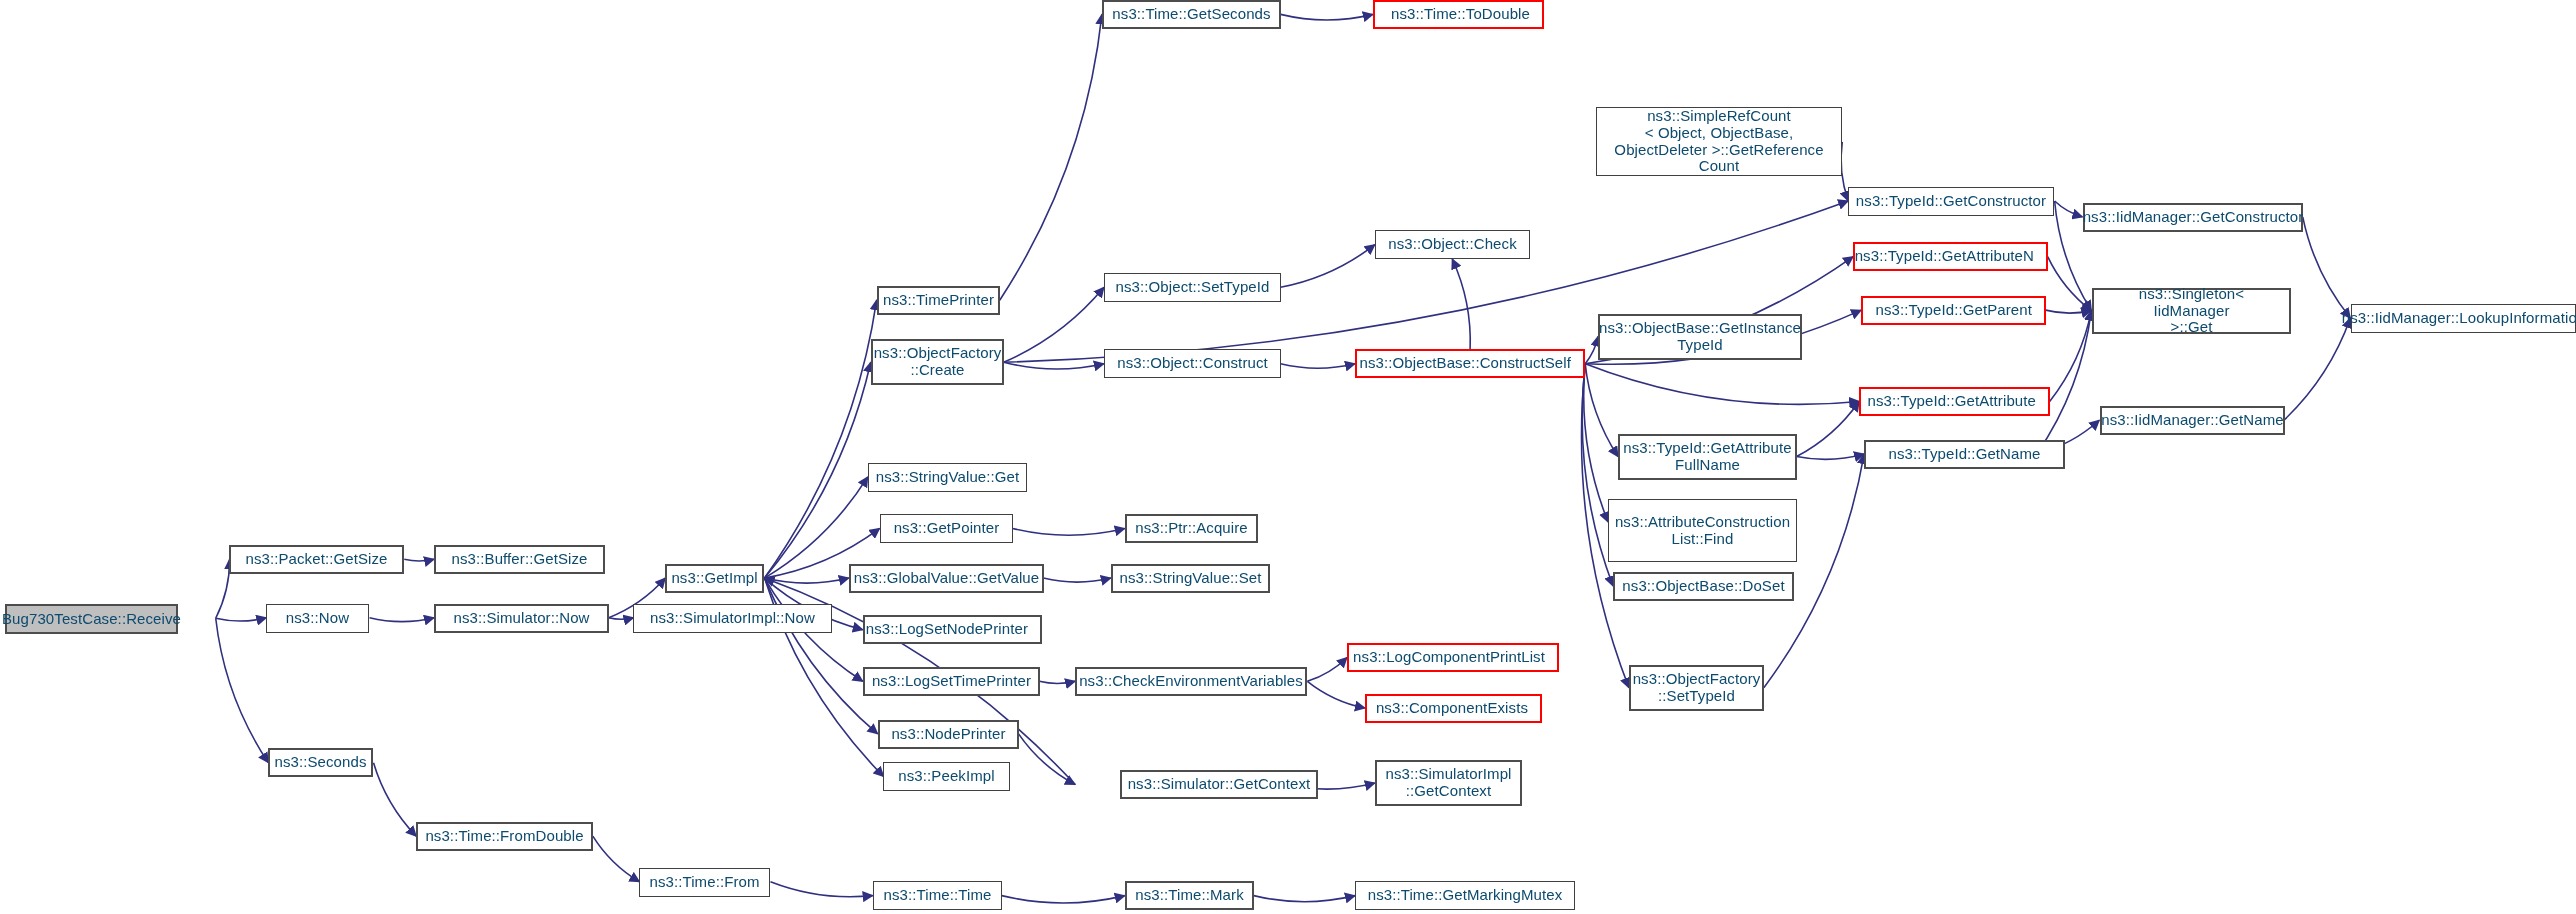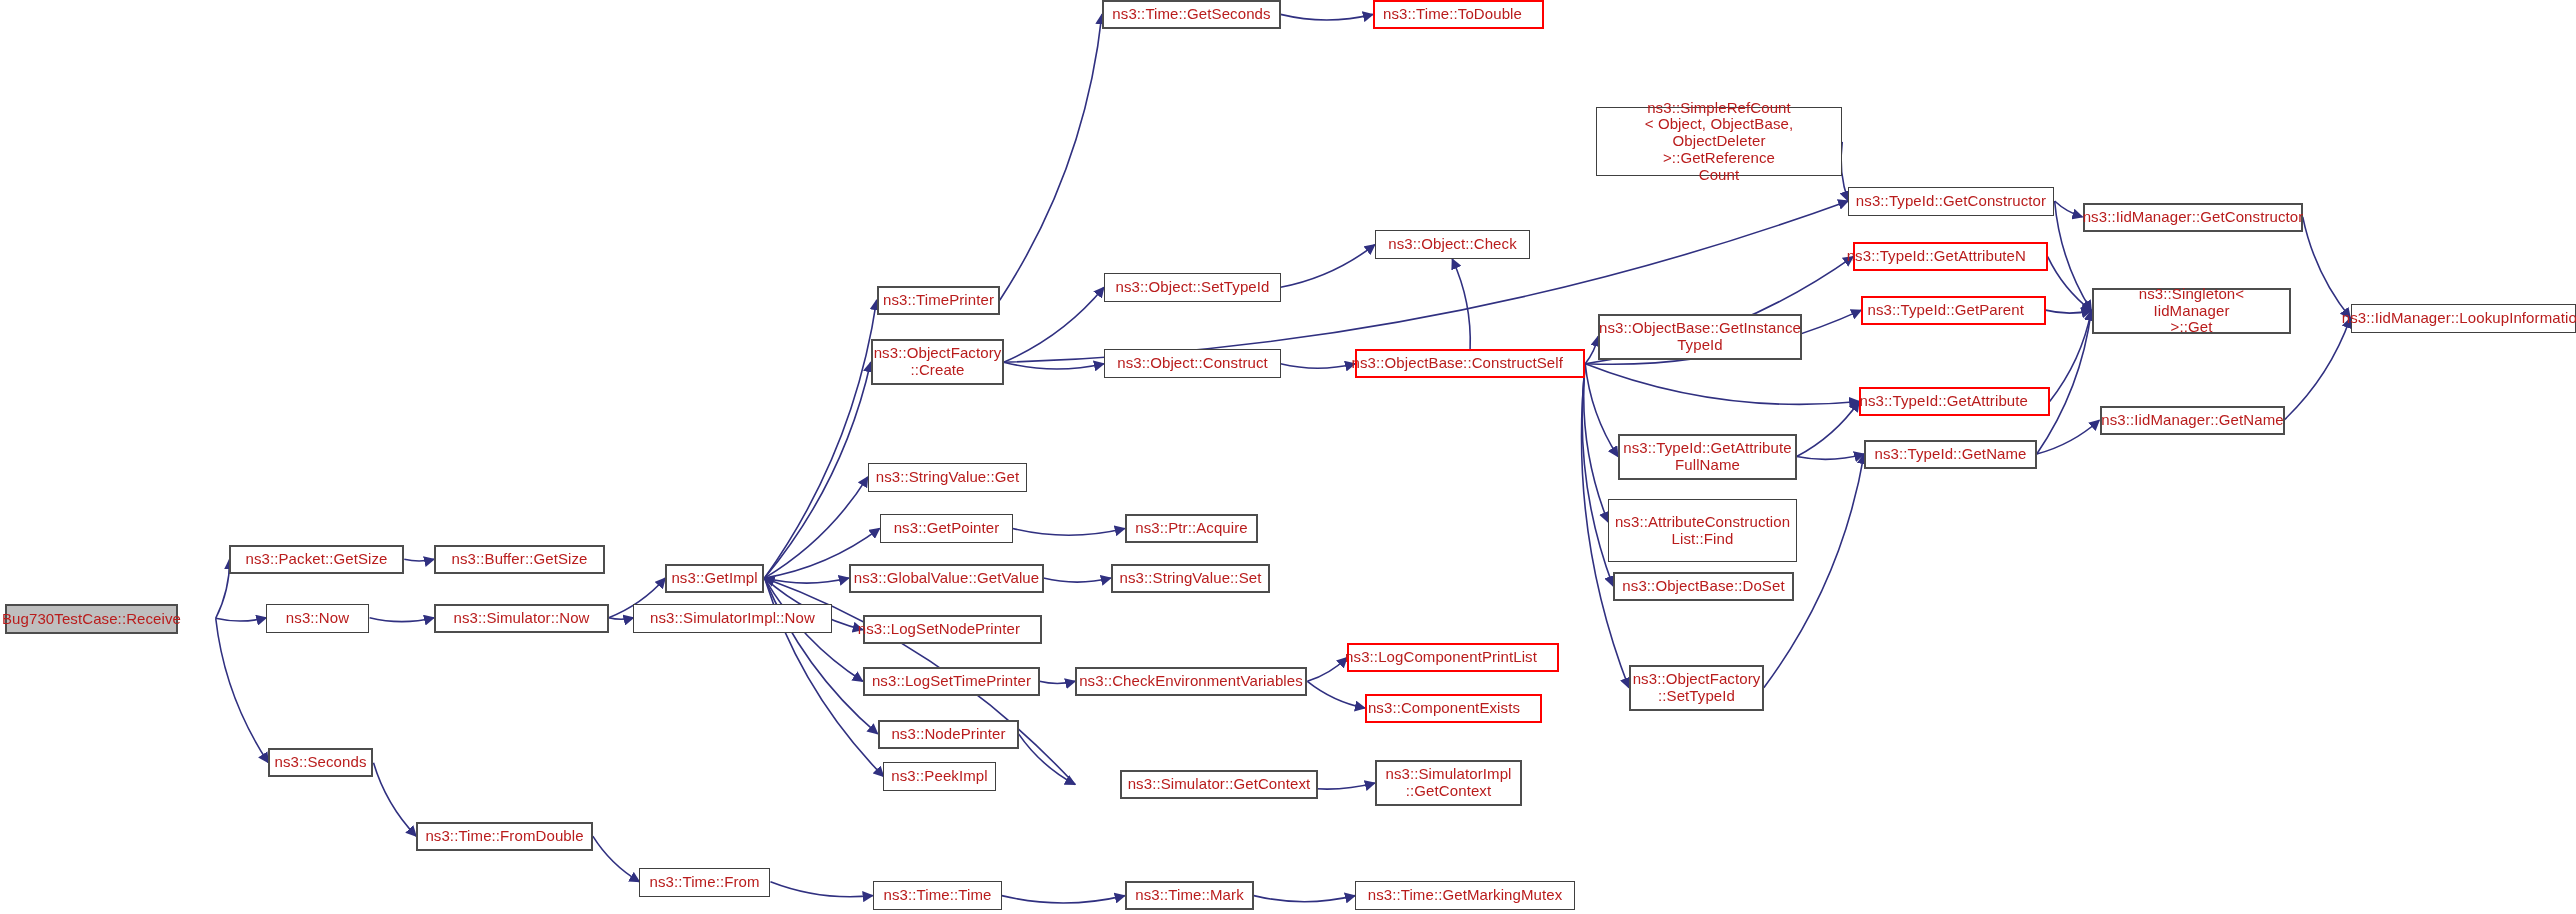--- a/index.html
+++ b/index.html
@@ -1,21 +1,21 @@
 <!DOCTYPE html>
 <html><head>
 <meta charset="utf-8">
 <style>
   html,body{margin:0;padding:0;background:#ffffff;}
   body{font-family:"Liberation Sans",sans-serif;}
   #stage{position:relative;width:2576px;height:914px;background:#fff;overflow:hidden;}
   svg#edges{position:absolute;left:0;top:0;width:2576px;height:914px;}
   .node{position:absolute;box-sizing:border-box;display:flex;align-items:center;justify-content:center;
         text-align:center;background:#ffffff;border:1px solid #404040;
-        font-size:15px;line-height:1.12;color:#b91c1c;letter-spacing:0.1px;padding:1px 20px;}
+        font-size:15px;line-height:1.12;color:#0c4a6e;letter-spacing:0.1px;padding:1px 12px;}
   .node.thick{border:2px solid #4d4d4d;}
   .node.red{border:2px solid #ff0000;justify-content:flex-end;}
   .node.highlight{background:#bfbfbf;border:2px solid #4d4d4d;}
   .node span{display:block;white-space:pre-line;}
 </style>
 </head>
 <body>
 
 <div id="stage">
   <svg id="edges" viewBox="0 0 2595 921" width="2576" height="914">
@@ -151,21 +151,21 @@
       </div>
       <div class="node red" style="left: 1347px; top: 643px; width: 212px; height: 29px;">
         <span>ns3::LogComponentPrintList</span>
       </div>
       <div class="node red" style="left: 1365px; top: 694px; width: 177px; height: 29px;">
         <span>ns3::ComponentExists</span>
       </div>
       <div class="node thick" style="left: 878px; top: 720px; width: 141px; height: 29px;">
         <span>ns3::NodePrinter</span>
       </div>
-      <div class="node " style="left: 883px; top: 762px; width: 113px; height: 29px; text-align: right;">
+      <div class="node " style="left: 883px; top: 762px; width: 127px; height: 29px; text-align: right;">
         <span>ns3::PeekImpl</span>
       </div>
       <div class="node thick" style="left: 1075px; top: 770px; width: 198px; height: 29px; margin-left: 45px;">
         <span>ns3::Simulator::GetContext</span>
       </div>
       <div class="node thick" style="left: 1375px; top: 760px; width: 147px; height: 46px;">
         <span>ns3::SimulatorImpl
 ::GetContext</span>
       </div>
       <div class="node thick" style="left: 877px; top: 286px; width: 123px; height: 29px;">
@@ -225,21 +225,21 @@
       <div class="node thick" style="left: 2100px; top: 406px; width: 185px; height: 29px;">
         <span>ns3::IidManager::GetName</span>
       </div>
       <div class="node " style="left: 2351px; top: 304px; width: 225px; height: 29px;">
         <span>ns3::IidManager::LookupInformation</span>
       </div>
       <div class="node thick" style="left: 1618px; top: 434px; width: 179px; height: 46px;">
         <span>ns3::TypeId::GetAttribute
 FullName</span>
       </div>
-      <div class="node thick" style="left: 1864px; top: 440px; width: 173px; height: 29px;">
+      <div class="node thick" style="left: 1864px; top: 440px; width: 201px; height: 29px;">
         <span>ns3::TypeId::GetName</span>
       </div>
       <div class="node " style="left: 1608px; top: 499px; width: 189px; height: 63px;">
         <span>ns3::AttributeConstruction
 List::Find</span>
       </div>
       <div class="node thick" style="left: 1613px; top: 572px; width: 181px; height: 29px;">
         <span>ns3::ObjectBase::DoSet</span>
       </div>
       <div class="node thick" style="left: 1629px; top: 665px; width: 135px; height: 46px;">

